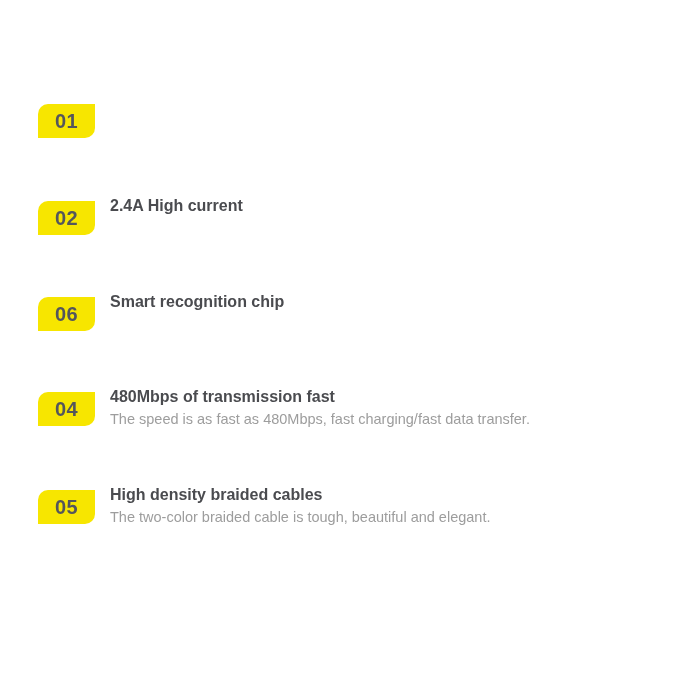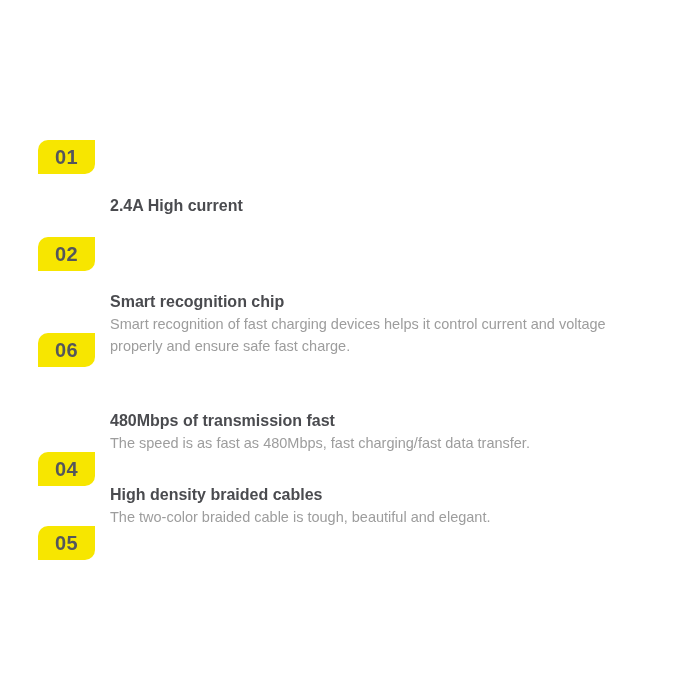--- a/index.html
+++ b/index.html
@@ -25,36 +25,35 @@
   .feature-row {
     position: absolute;
     left: 38px;
     display: flex;
     align-items: flex-start;
     gap: 15px;
   }
   .feature-row:nth-of-type(1) { top: 104px; }
   .feature-row:nth-of-type(2) { top: 201px; }
   .feature-row:nth-of-type(3) { top: 297px; }
-  .feature-row:nth-of-type(4) { top: 416px; }
+  .feature-row:nth-of-type(4) { top: 392px; }
   .feature-row:nth-of-type(5) { top: 490px; }
   .badge {
     flex: 0 0 auto;
     width: 57px;
     height: 34px;
     background: var(--accent);
     border-radius: 10px 0 10px 0;
     display: flex;
     align-items: center;
     justify-content: center;
     font-size: 20px;
     font-weight: 700;
     letter-spacing: 0.5px;
     color: var(--number-color);
-    margin-top: 36px;
   }
   .texts {
     margin-top: -6px;
     max-width: 540px;
   }
   .title {
     font-size: 16px;
     font-weight: 700;
     line-height: 22px;
     color: var(--title-color);
@@ -79,22 +78,20 @@
     <div class="badge">02</div>
     <div class="texts">
       <div class="title">2.4A High current</div>
     </div>
   </div>
 
   <div class="feature-row">
     <div class="badge">06</div>
     <div class="texts">
       <div class="title">Smart recognition chip</div>
-      <div class="desc">Smart recognition of fast charging devices helps it control current and voltage
-properly and ensure safe fast charge.</div>
     </div>
   </div>
 
   <div class="feature-row">
     <div class="badge">04</div>
     <div class="texts">
       <div class="title">480Mbps of transmission fast</div>
       <div class="desc">The speed is as fast as 480Mbps, fast charging/fast data transfer.</div>
     </div>
   </div>

